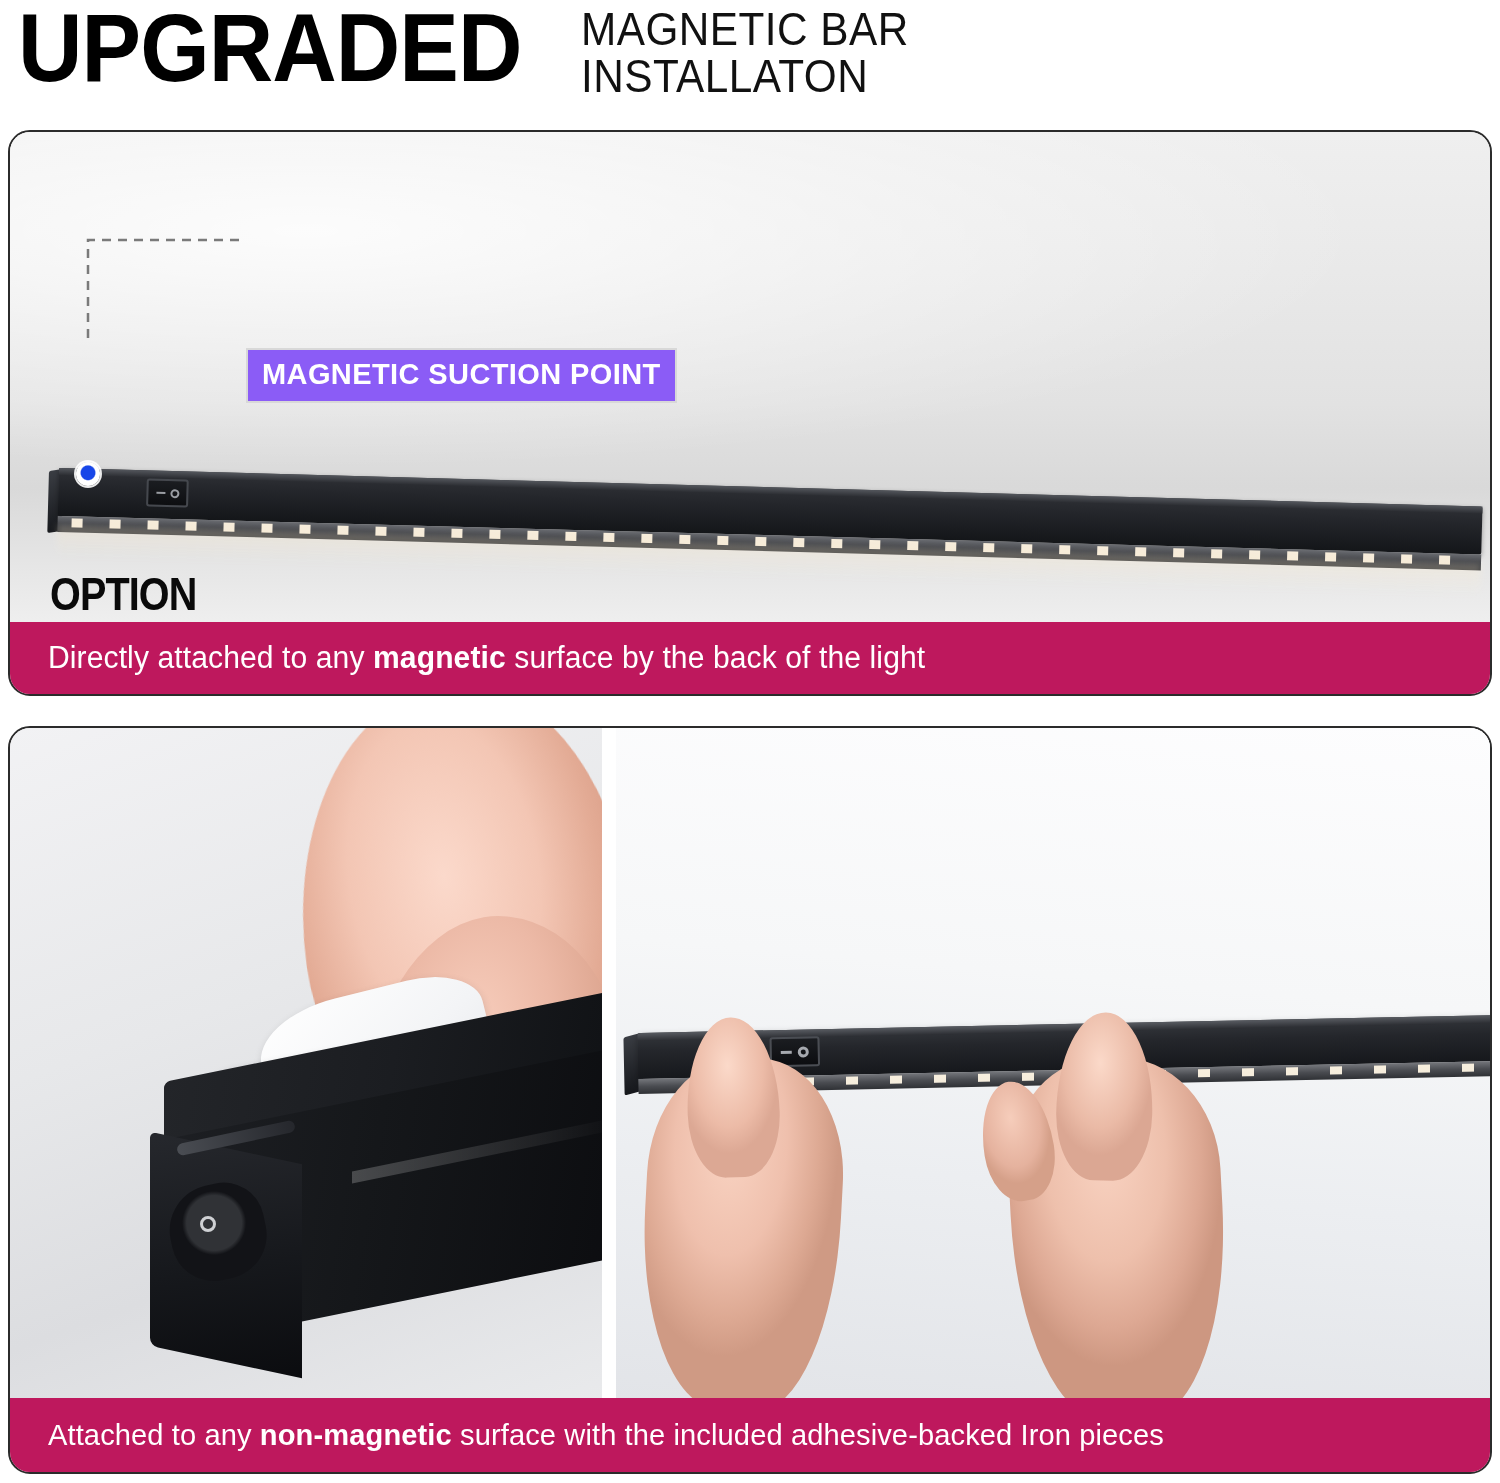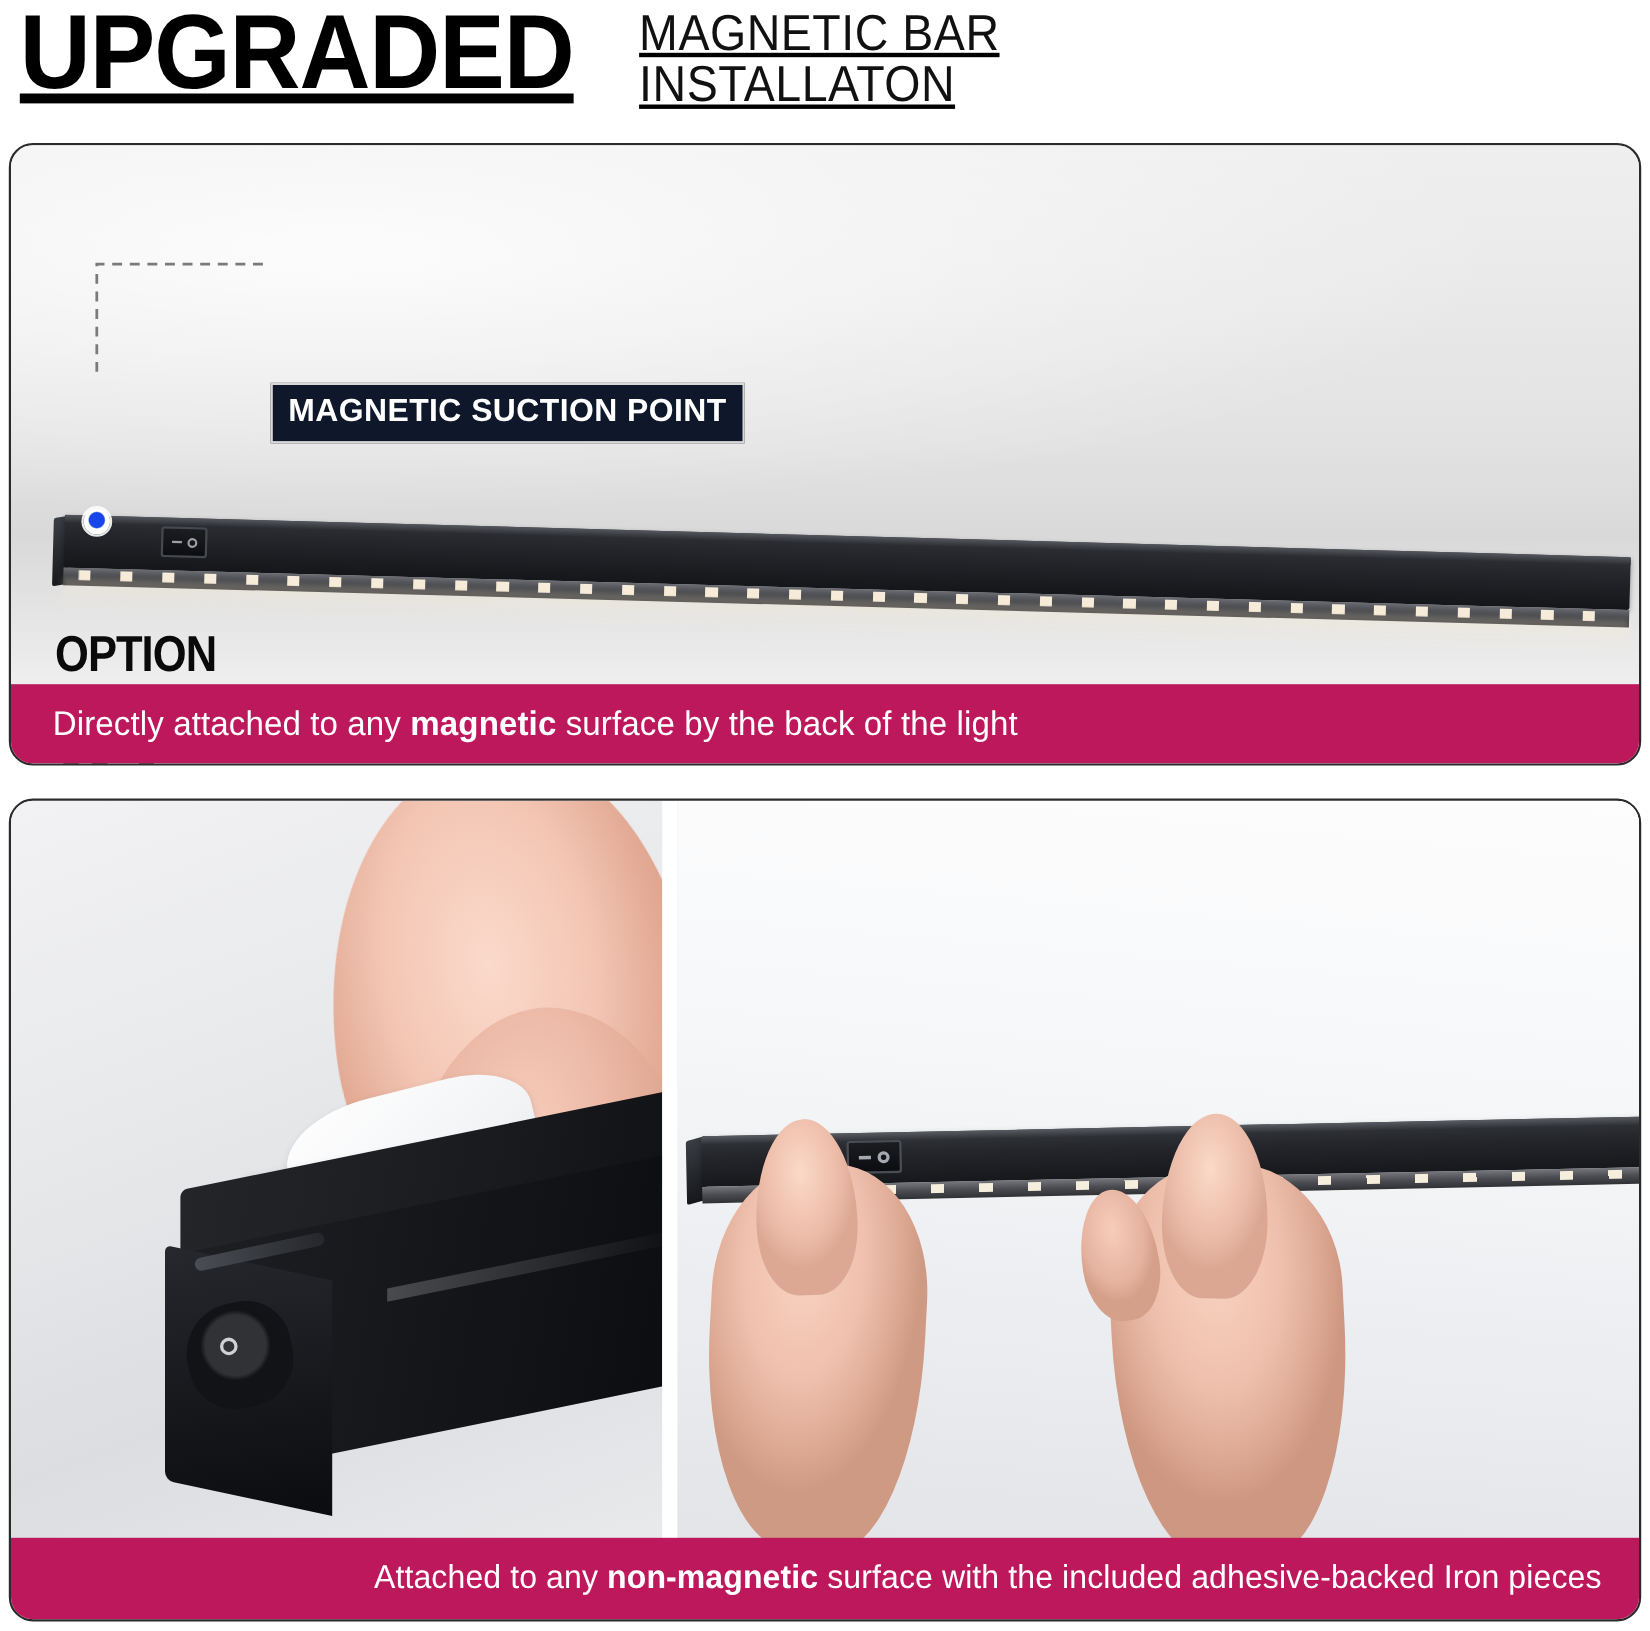--- a/index.html
+++ b/index.html
@@ -2,21 +2,21 @@
 <html><head>
 <meta charset="utf-8">
 <style>
   * { margin:0; padding:0; box-sizing:border-box; }
   html,body { width:1500px; height:1483px; background:#ffffff; }
   body { font-family:"Liberation Sans", sans-serif; overflow:hidden; }
 
   
   .header{
     position:absolute; left:0; top:0; width:1244px; height:118px;
-    display:flex; align-items:flex-start;text-decoration:underline;
+    display:flex; align-items:flex-start;
   }
   .hdr-main{
     font-family:"Liberation Sans", sans-serif;
     font-weight:bold; font-size:96px; line-height:92px;
     letter-spacing:-1px; color:#000; margin-left:18px; margin-top:2px;
     transform:scaleX(0.93); transform-origin:left top;
   }
   .hdr-sub{
     margin-left:22px; margin-top:6px;
     font-size:46px; line-height:47px; color:#111; font-weight:400;
@@ -100,21 +100,21 @@
     position:absolute; left:66px; top:330px; width:24px; height:24px;
     border-radius:50%;
     background:radial-gradient(circle at 50% 45%, #1746e8 0 38%, #ffffff 45% 100%);
     box-shadow:0 0 0 2px rgba(255,255,255,0.9), 0 1px 3px rgba(0,0,0,0.35);
   }
   .leader{ position:absolute; left:0; top:0; width:100%; height:100%; pointer-events:none; }
 
   
   .tag{
     position:absolute; left:236px; top:216px;
-    background:#0f172a; color:#fff;
+    background:#8b5cf6; color:#fff;
     padding:8px 14px 10px 14px;
     font-size:29px; font-weight:bold; letter-spacing:0.4px;
     border:2px solid #d8d8d8;
     white-space:nowrap;
   }
 
   
   .optblock{ position:absolute; color:#0a0a0a; }
   .opt-word{
     font-size:46px; font-weight:bold; letter-spacing:-1px; line-height:44px;
@@ -126,21 +126,21 @@
   }
   #opt1{ left:40px; top:440px; }
 
   
   .bluebar{
     position:absolute; left:0; width:100%;
     background:#be185d; color:#fff;
     display:flex; align-items:center;
   }
   #blue1{ bottom:0; height:72px; }
-  #blue2{ bottom:0; height:74px;justify-content:flex-end; }
+  #blue2{ bottom:0; height:74px; }
   .bluebar .cap{
     margin-left:38px; font-size:31px; font-weight:500; letter-spacing:0.1px;
     white-space:nowrap; transform:scaleX(0.97); transform-origin:left center;
   }
   #blue2 .cap{ font-size:30px; }
   .cap b{ font-weight:bold; }
 
   
   .p2-left{
     position:absolute; left:0; top:0; width:592px; height:674px; overflow:hidden;

